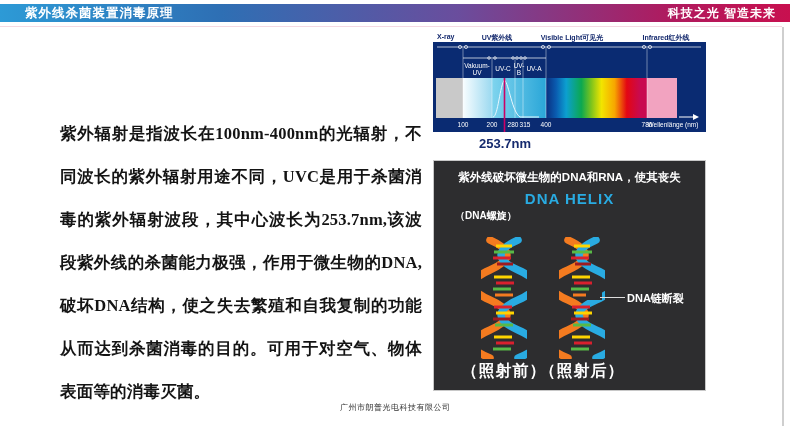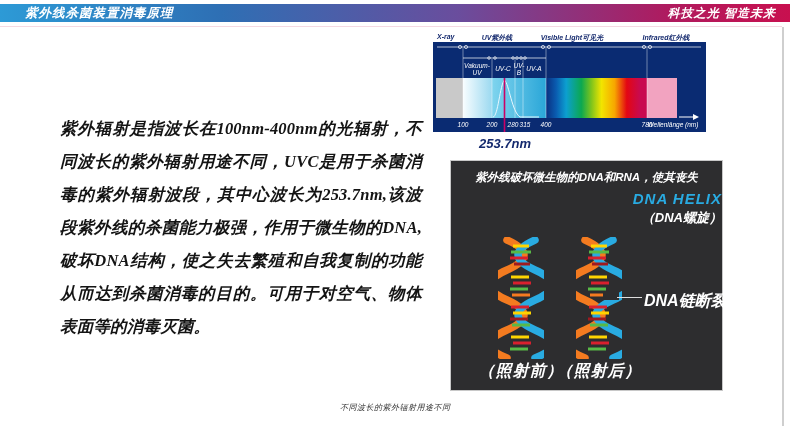--- a/index.html
+++ b/index.html
@@ -1,30 +1,30 @@
 <!DOCTYPE html>
 <html><head>
 <meta charset="utf-8">
 <style>
   html,body{margin:0;padding:0;background:#fff;}
   .slide{position:relative;width:790px;height:426px;background:#fff;overflow:hidden;
-         font-family:"Liberation Sans","DejaVu Sans",sans-serif;font-style:italic;}
+         font-family:"Liberation Sans","DejaVu Sans",sans-serif;}
 
   
   .header{position:absolute;left:0;top:4px;width:790px;height:18px;box-sizing:border-box;
           background:linear-gradient(90deg,#2d9ad6 0%,#2e6fb4 28%,#6a4d9d 58%,#b01a5e 85%,#c8104f 100%);
           display:flex;align-items:center;justify-content:space-between;padding:0 14px 0 25px;}
   .header-title{color:#fff;font-size:12.5px;font-weight:bold;letter-spacing:1px;}
   .header-slogan{color:#fff;font-size:12px;font-weight:600;letter-spacing:1px;}
   .artifact-line{position:absolute;left:0;top:26px;width:782px;height:1px;background:rgba(222,130,160,0.30);}
   .edge-line{position:absolute;left:782px;top:27px;width:2px;height:400px;background:#cfcfcf;}
 
   
   .intro{position:absolute;left:60px;top:112px;width:362px;
-         font-family:"Liberation Serif","DejaVu Serif",serif;font-size:16.5px;line-height:33px;
+         font-family:"Liberation Serif","DejaVu Serif",serif;font-size:16.5px;line-height:43px;
          color:#141414;font-weight:600;text-align:justify;letter-spacing:0.2px;}
 
   
   .spectrum{position:absolute;left:433px;top:33px;width:273px;height:114px;}
   .band-label{position:absolute;top:0;font-size:7px;color:#152a6e;font-weight:bold;white-space:nowrap;}
   .band-xray{left:4px;}
   .band-uv{left:64px;transform:translateX(-50%);}
   .band-vis{left:139px;transform:translateX(-50%);}
   .band-ir{left:233px;transform:translateX(-50%);}
   .spec-panel{position:absolute;left:0;top:9px;width:273px;height:90px;background:#0a2b72;}
@@ -41,31 +41,31 @@
   .sub-uvb{left:86px;top:20px;width:14px;}
   .sub-uva{left:101px;top:23px;}
   .tick{position:absolute;top:79px;color:#fff;font-size:6.5px;transform:translateX(-50%);}
   .t0{left:30px;} .t1{left:59px;} .t2{left:80px;} .t3{left:92px;} .t4{left:113px;} .t5{left:214px;}
   .axis-label{position:absolute;top:79px;left:240px;transform:translateX(-50%);
               color:#fff;font-size:6.5px;white-space:nowrap;}
   .peak-label{position:absolute;left:72px;top:103px;transform:translateX(-50%);
               font-size:13px;font-weight:bold;color:#152a6e;white-space:nowrap;}
 
   
-  .dna-panel{position:absolute;left:450px;top:160px;width:273px;height:231px;box-sizing:border-box;
+  .dna-panel{position:absolute;left:433px;top:160px;width:273px;height:231px;box-sizing:border-box;
              background:#2d2d2f;border:1px solid #c8c8c8;}
   .dna-caption{margin:0;text-align:center;color:#fff;font-size:11.5px;line-height:16px;font-weight:600;}
   .cap1{margin-top:8px;}
-  .dna-title{margin-top:5px;text-align:right;color:#29abe2;font-size:15px;font-weight:bold;letter-spacing:1px;}
-  .dna-subtitle{text-align:right;color:#fff;font-size:13px;margin-top:2px;font-weight:600;padding-left:21px;}
+  .dna-title{margin-top:5px;text-align:center;color:#29abe2;font-size:15px;font-weight:bold;letter-spacing:1px;}
+  .dna-subtitle{text-align:left;color:#fff;font-size:10px;margin-top:2px;font-weight:600;padding-left:21px;}
   .helix{position:absolute;width:46px;height:122px;}
   .helix-before{left:47px;top:76px;}
   .helix-after{left:125px;top:76px;}
   .break-line{position:absolute;left:166px;top:136px;width:25px;height:1px;background:#ddd;}
-  .break-label{position:absolute;left:193px;top:130px;color:#fff;font-size:16px;font-weight:600;white-space:nowrap;}
+  .break-label{position:absolute;left:193px;top:130px;color:#fff;font-size:11px;font-weight:600;white-space:nowrap;}
   .irr-label{position:absolute;top:200px;color:#fff;font-size:16px;font-weight:600;
              transform:translateX(-50%);white-space:nowrap;letter-spacing:1px;}
   .irr-before{left:70px;} .irr-after{left:148px;}
 
   
   .footer{position:absolute;left:340px;top:402px;font-size:8px;color:#333;letter-spacing:0.5px;}
 </style>
 </head>
 <body>
 
@@ -196,15 +196,15 @@
         <rect x="27" y="54" width="16" height="9" fill="#2d2d2f" stroke="none"></rect>
       </g>
     </svg>
 
     <div class="break-line"></div>
     <span class="break-label">DNA链断裂</span>
     <span class="irr-label irr-before">（照射前）</span>
     <span class="irr-label irr-after">（照射后）</span>
   </div>
 
-  <div class="footer">不同波长的紫外辐射用途不同</div>
+  <div class="footer">广州市朗普光电科技有限公司</div>
 
 </div>
 
 </body></html>

